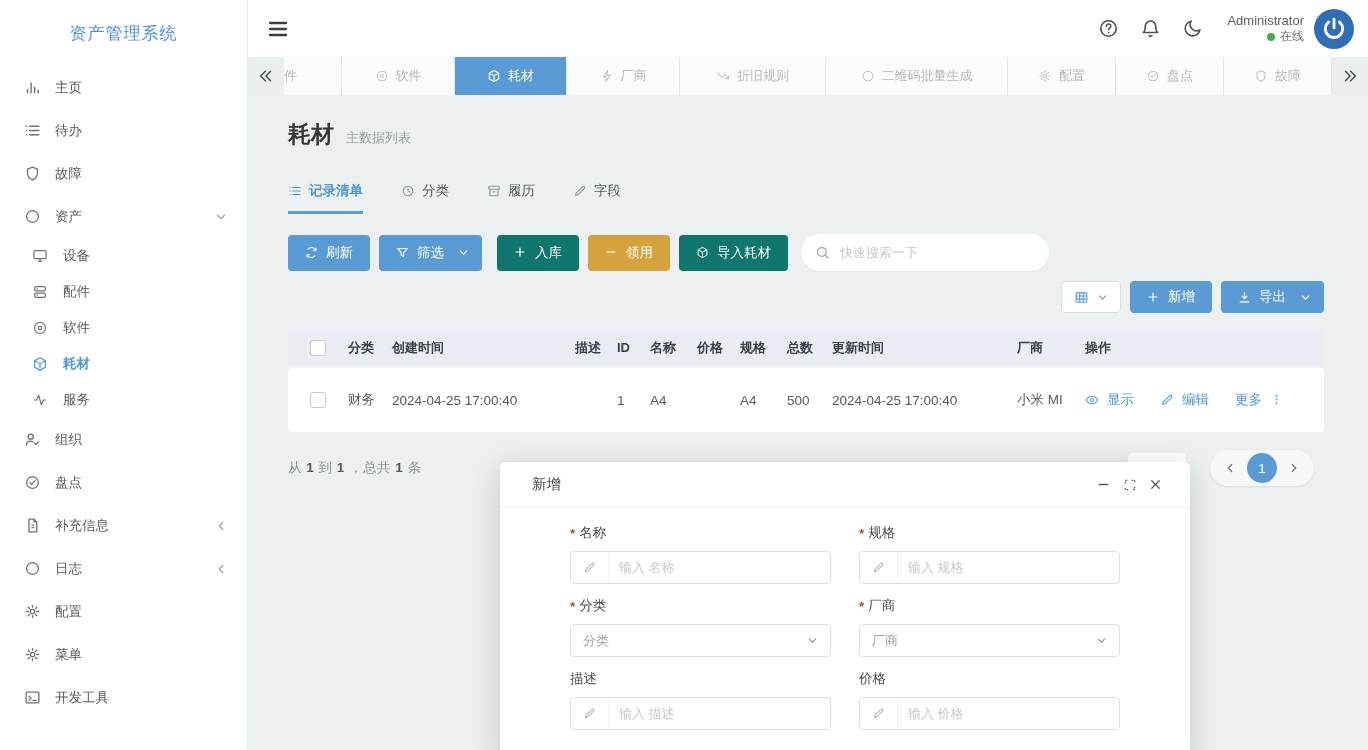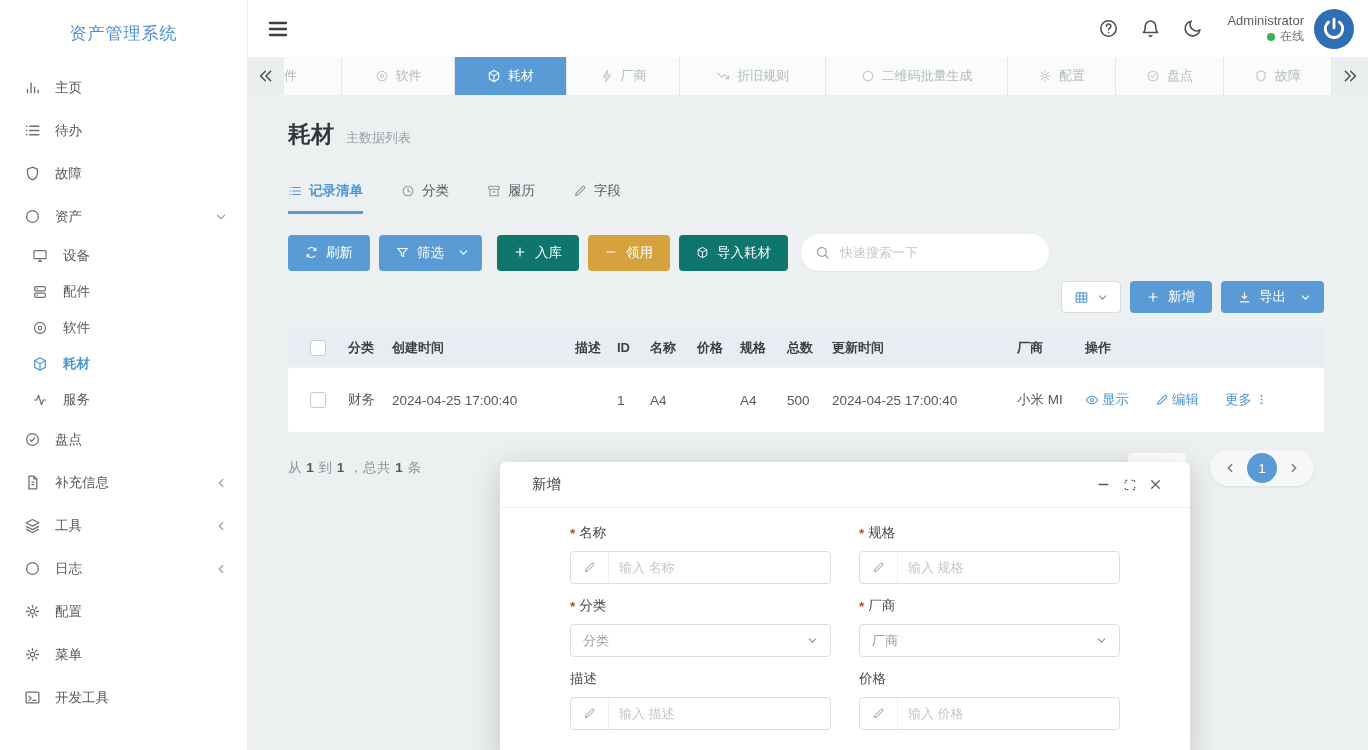--- a/index.html
+++ b/index.html
@@ -97,21 +97,21 @@
   .c-desc { width:42px; }
   .c-id { width:33px; }
   .c-name { width:47px; }
   .c-price { width:43px; }
   .c-spec { width:47px; }
   .c-total { width:45px; }
   .c-updated { width:185px; }
   .c-vendor { width:68px; }
   .c-actions { flex:1; display:flex; align-items:center; gap:26px; }
   .checkbox { width:16px; height:16px; border:1px solid #c6cacd; border-radius:3px; background:#fff; cursor:pointer; }
-  .action-link { color:#4e97d7; display:flex; align-items:center; gap:3px; cursor:pointer; text-decoration:none; }
+  .action-link { color:#4e97d7; display:flex; align-items:center; gap:8px; cursor:pointer; text-decoration:none; }
   .action-link .icn { width:14px; height:14px; display:flex; }
 
   .list-footer { margin-top:18px; display:flex; align-items:center; }
   .footer-info { color:#8d9398; font-size:13.5px; letter-spacing:.5px; }
   .footer-info b { color:#55595e; }
   .list-footer .spacer { flex:1; }
   .page-size { width:58px; height:31px; background:#fff; border-radius:4px; display:flex;
     align-items:center; justify-content:center; gap:8px; color:#55595e; cursor:pointer;
     box-shadow:0 1px 2px rgba(0,0,0,.05); margin-right:24px; }
   .page-size .icn { width:11px; height:11px; color:#8d9398; display:flex; }
@@ -384,46 +384,40 @@
       <span class="icn">
           <svg class="i" width="16" height="16">
             <use href="#ic-activity"></use>
           </svg>
         </span>
       <span class="lbl">服务</span>
     </div>
     <div class="side-item">
       <span class="icn">
           <svg class="i" width="17" height="17">
+            <use href="#ic-user-check"></use>
+          </svg>
+        </span>
+      <span class="lbl">组织</span>
+    </div>
+    <div class="side-item">
+      <span class="icn">
+          <svg class="i" width="17" height="17">
             <use href="#ic-check-circle"></use>
           </svg>
         </span>
       <span class="lbl">盘点</span>
     </div>
     <div class="side-item">
       <span class="icn">
           <svg class="i" width="17" height="17">
             <use href="#ic-file"></use>
           </svg>
         </span>
       <span class="lbl">补充信息</span>
-      <span class="spacer"></span>
-      <span class="chev">
-          <svg class="i" width="12" height="12">
-            <use href="#ic-chev-left"></use>
-          </svg>
-        </span>
-    </div>
-    <div class="side-item">
-      <span class="icn">
-          <svg class="i" width="17" height="17">
-            <use href="#ic-layers"></use>
-          </svg>
-        </span>
-      <span class="lbl">工具</span>
       <span class="spacer"></span>
       <span class="chev">
           <svg class="i" width="12" height="12">
             <use href="#ic-chev-left"></use>
           </svg>
         </span>
     </div>
     <div class="side-item">
       <span class="icn">
           <svg class="i" width="17" height="17">

